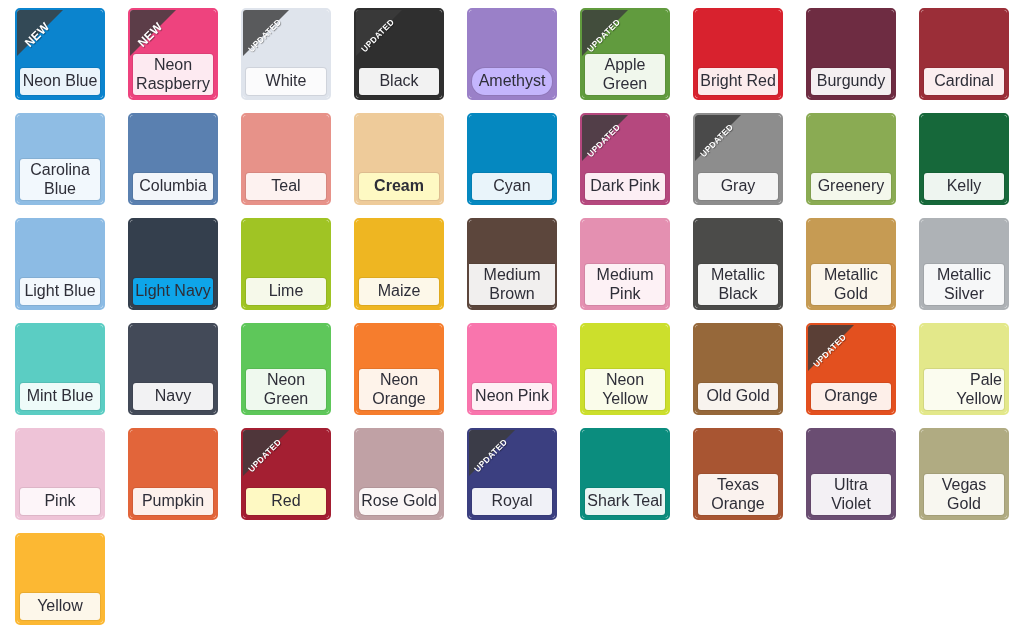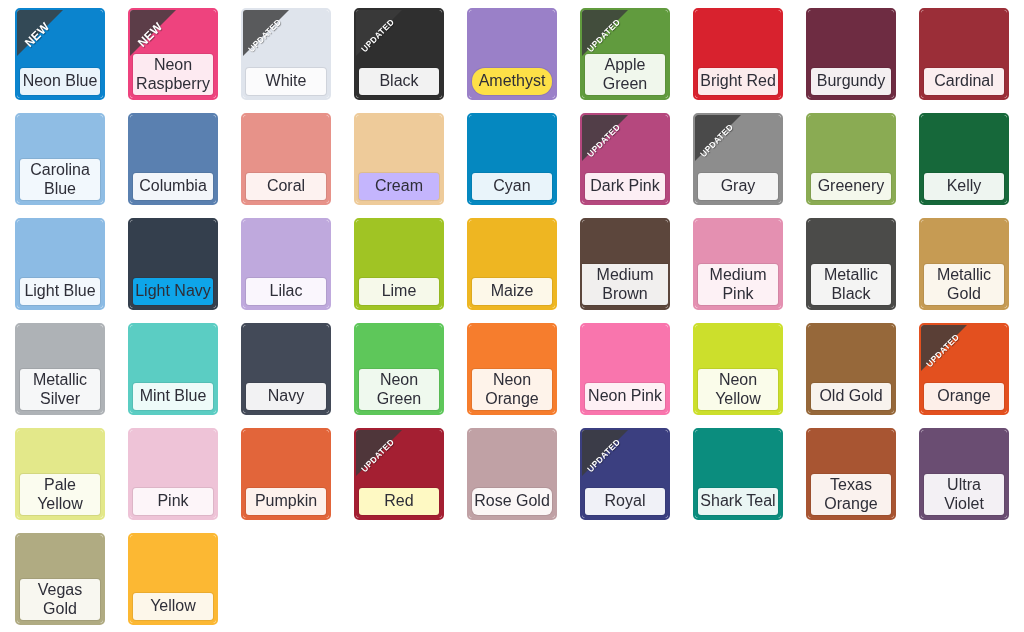--- a/index.html
+++ b/index.html
@@ -119,21 +119,21 @@
     <div class="swatch-card" style="border-color: rgb(47, 47, 47);">
       <div class="swatch-fill" style="background: rgb(47, 47, 47);"></div>
       <div class="ribbon"></div>
       <div class="ribbon-text ribbon-updated">
         <span>UPDATED</span>
       </div>
       <div class="swatch-label" style="background: rgb(242, 242, 242);">Black</div>
     </div>
     <div class="swatch-card" style="border-color: rgb(154, 128, 200);">
       <div class="swatch-fill" style="background: rgb(154, 128, 200);"></div>
-      <div class="swatch-label" style="background: #fde047; border-radius: 13px;">Amethyst</div>
+      <div class="swatch-label" style="background: #c4b5fd; border-radius: 13px;">Amethyst</div>
     </div>
     <div class="swatch-card" style="border-color: rgb(97, 155, 62);">
       <div class="swatch-fill" style="background: rgb(97, 155, 62);"></div>
       <div class="ribbon"></div>
       <div class="ribbon-text ribbon-updated">
         <span>UPDATED</span>
       </div>
       <div class="swatch-label" style="background: rgb(240, 247, 236);">Apple Green</div>
     </div>
     <div class="swatch-card" style="border-color: rgb(216, 34, 46);">
@@ -151,25 +151,25 @@
     <div class="swatch-card" style="border-color: rgb(143, 189, 228);">
       <div class="swatch-fill" style="background: rgb(143, 189, 228);"></div>
       <div class="swatch-label" style="background: rgb(242, 248, 253);">Carolina Blue</div>
     </div>
     <div class="swatch-card" style="border-color: rgb(90, 128, 176);">
       <div class="swatch-fill" style="background: rgb(90, 128, 176);"></div>
       <div class="swatch-label" style="background: rgb(243, 246, 250);">Columbia</div>
     </div>
     <div class="swatch-card" style="border-color: rgb(231, 146, 137);">
       <div class="swatch-fill" style="background: rgb(231, 146, 137);"></div>
-      <div class="swatch-label" style="background: rgb(253, 242, 240);">Coral</div>
+      <div class="swatch-label" style="background: rgb(253, 242, 240);">Teal</div>
     </div>
     <div class="swatch-card" style="border-color: rgb(238, 203, 154);">
       <div class="swatch-fill" style="background: rgb(238, 203, 154);"></div>
-      <div class="swatch-label" style="background: #c4b5fd;">Cream</div>
+      <div class="swatch-label" style="background: #fef9c3; font-weight: bold;">Cream</div>
     </div>
     <div class="swatch-card" style="border-color: rgb(5, 136, 192);">
       <div class="swatch-fill" style="background: rgb(5, 136, 192);"></div>
       <div class="swatch-label" style="background: rgb(233, 244, 250);">Cyan</div>
     </div>
     <div class="swatch-card" style="border-color: rgb(181, 72, 126);">
       <div class="swatch-fill" style="background: rgb(181, 72, 126);"></div>
       <div class="ribbon"></div>
       <div class="ribbon-text ribbon-updated">
         <span>UPDATED</span>
@@ -193,24 +193,20 @@
       <div class="swatch-label" style="background: rgb(238, 245, 240);">Kelly</div>
     </div>
     <div class="swatch-card" style="border-color: rgb(140, 187, 228);">
       <div class="swatch-fill" style="background: rgb(140, 187, 228);"></div>
       <div class="swatch-label" style="background: rgb(243, 248, 253);">Light Blue</div>
     </div>
     <div class="swatch-card" style="border-color: rgb(52, 63, 77);">
       <div class="swatch-fill" style="background: rgb(52, 63, 77);"></div>
       <div class="swatch-label" style="background: #0ea5e9;">Light Navy</div>
     </div>
-    <div class="swatch-card" style="border-color: rgb(191, 169, 221);">
-      <div class="swatch-fill" style="background: rgb(191, 169, 221);"></div>
-      <div class="swatch-label" style="background: rgb(250, 246, 253);">Lilac</div>
-    </div>
     <div class="swatch-card" style="border-color: rgb(160, 196, 36);">
       <div class="swatch-fill" style="background: rgb(160, 196, 36);"></div>
       <div class="swatch-label" style="background: rgb(246, 249, 234);">Lime</div>
     </div>
     <div class="swatch-card" style="border-color: rgb(238, 182, 34);">
       <div class="swatch-fill" style="background: rgb(238, 182, 34);"></div>
       <div class="swatch-label" style="background: rgb(253, 248, 233);">Maize</div>
     </div>
     <div class="swatch-card" style="border-color: rgb(92, 70, 60);">
       <div class="swatch-fill" style="background: rgb(92, 70, 60);"></div>
@@ -263,21 +259,21 @@
     <div class="swatch-card" style="border-color: rgb(227, 80, 31);">
       <div class="swatch-fill" style="background: rgb(227, 80, 31);"></div>
       <div class="ribbon"></div>
       <div class="ribbon-text ribbon-updated">
         <span>UPDATED</span>
       </div>
       <div class="swatch-label" style="background: rgb(253, 239, 233);">Orange</div>
     </div>
     <div class="swatch-card" style="border-color: rgb(227, 232, 138);">
       <div class="swatch-fill" style="background: rgb(227, 232, 138);"></div>
-      <div class="swatch-label" style="background: rgb(251, 252, 239);">Pale Yellow</div>
+      <div class="swatch-label" style="background: rgb(251, 252, 239); text-align: right;">Pale Yellow</div>
     </div>
     <div class="swatch-card" style="border-color: rgb(238, 195, 215);">
       <div class="swatch-fill" style="background: rgb(238, 195, 215);"></div>
       <div class="swatch-label" style="background: rgb(253, 245, 249);">Pink</div>
     </div>
     <div class="swatch-card" style="border-color: rgb(226, 101, 58);">
       <div class="swatch-fill" style="background: rgb(226, 101, 58);"></div>
       <div class="swatch-label" style="background: rgb(253, 241, 236);">Pumpkin</div>
     </div>
     <div class="swatch-card" style="border-color: rgb(164, 31, 50);">

